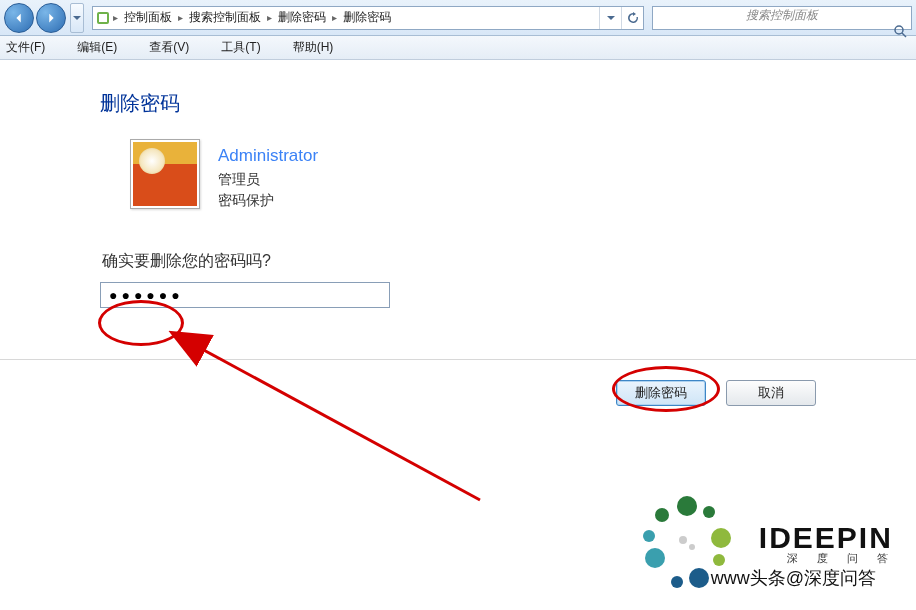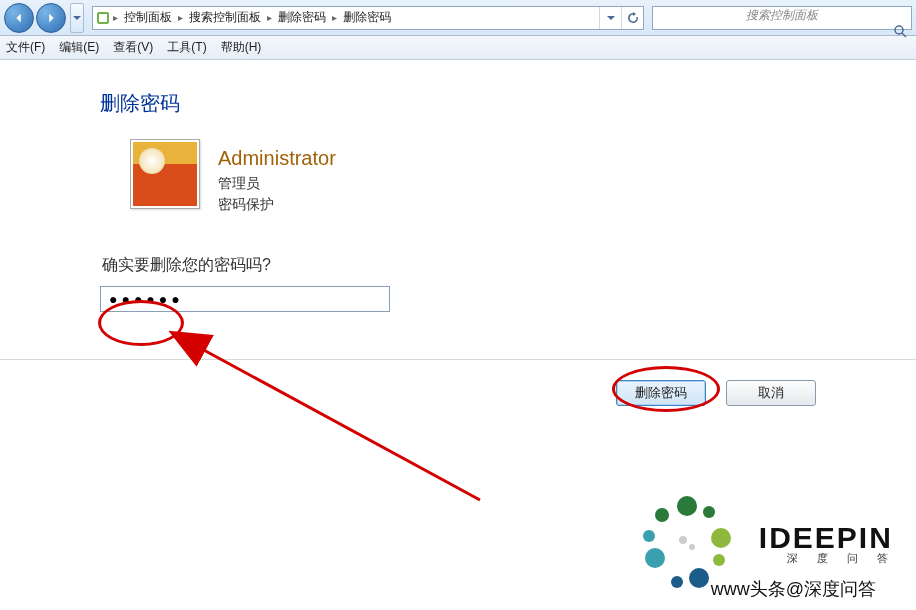--- a/index.html
+++ b/index.html
@@ -58,21 +58,21 @@
     width: 260px; height: 24px; background: #fff; border: 1px solid #8fa8c4;
     display: flex; align-items: center; padding: 0 4px;
     color: #888; font-style: italic; flex-direction: column;
   }
   .search-bar .sicon { margin-left: auto; color: #4a6a90; }
   
   .menubar {
     height: 24px;
     background: linear-gradient(#f4f8fc,#e5edf6);
     border-bottom: 1px solid #c0cddc;
-    display: flex; align-items: center; padding: 0 6px; gap: 14px;
+    display: flex; align-items: center; padding: 0 6px; gap: 32px;
     font-size: 12px; color: #222;
   }
   
   .content {
     padding: 30px 0 20px 100px;
     border-bottom: 1px solid #d8d8d8;
     height: 300px;
   }
   .page-title { color: #003399; font-size: 20px; font-weight: normal; margin-bottom: 22px; }
   .user-block { display: flex; gap: 18px; margin-left: 30px; margin-bottom: 40px; }
@@ -83,21 +83,21 @@
   .avatar-inner {
     width: 100%; height: 100%;
     background: linear-gradient(180deg, #e9b23a 0%, #e9b23a 35%, #d94d1a 35%, #d94d1a 100%);
     position: relative;
   }
   .avatar-inner::after {
     content: ""; position: absolute; top: 6px; left: 6px;
     width: 26px; height: 26px; border-radius: 50%; background: radial-gradient(#fff,#f5e7c0 60%,#d9b86a);
   }
   .user-info { padding-top: 4px; font-size: 14px; color: #333; line-height: 1.5; }
-  .user-info .uname { font-size: 20px; color: #a16207; }
+  .user-info .uname { font-size: 17px; color: #3b82f6; }
   .confirm-label { font-size: 16px; color: #333; margin-bottom: 10px; margin-left: 2px; }
   .pwd-input {
     width: 290px; height: 26px; border: 1px solid #899eb7;
     padding: 0 8px; font-size: 14px; letter-spacing: 4px;
     font-family: Tahoma, sans-serif;
   }
   
   .actions {
     display: flex; justify-content: flex-end; gap: 20px;
     padding: 20px 100px 0 0;
@@ -125,21 +125,21 @@
   .watermark {
     position: absolute; right: 20px; bottom: 12px;
     display: flex; align-items: center; gap: 18px;
   }
   .swirl { width: 110px; height: 110px; position: relative; }
   .dot { position: absolute; border-radius: 50%; }
   .logo-text { font-family: Arial, sans-serif; }
   .logo-text .big { font-size: 30px; font-weight: 900; letter-spacing: 2px; color: #111; }
   .logo-text .small { font-size: 11px; letter-spacing: 8px; color: #333; margin-top: -4px; margin-left: 28px; }
   .attrib {
-    position: absolute; right: 40px; bottom: 9px;
+    position: absolute; right: 40px; bottom: 20px;
     font-size: 18px; color: #111; font-weight: 500;
     text-shadow: 0 0 2px #fff, 0 0 2px #fff;
   }
 </style>
 </head>
 <body>
 
 <div class="toolbar">
   <div class="nav-buttons">
     <div class="nav-btn">

